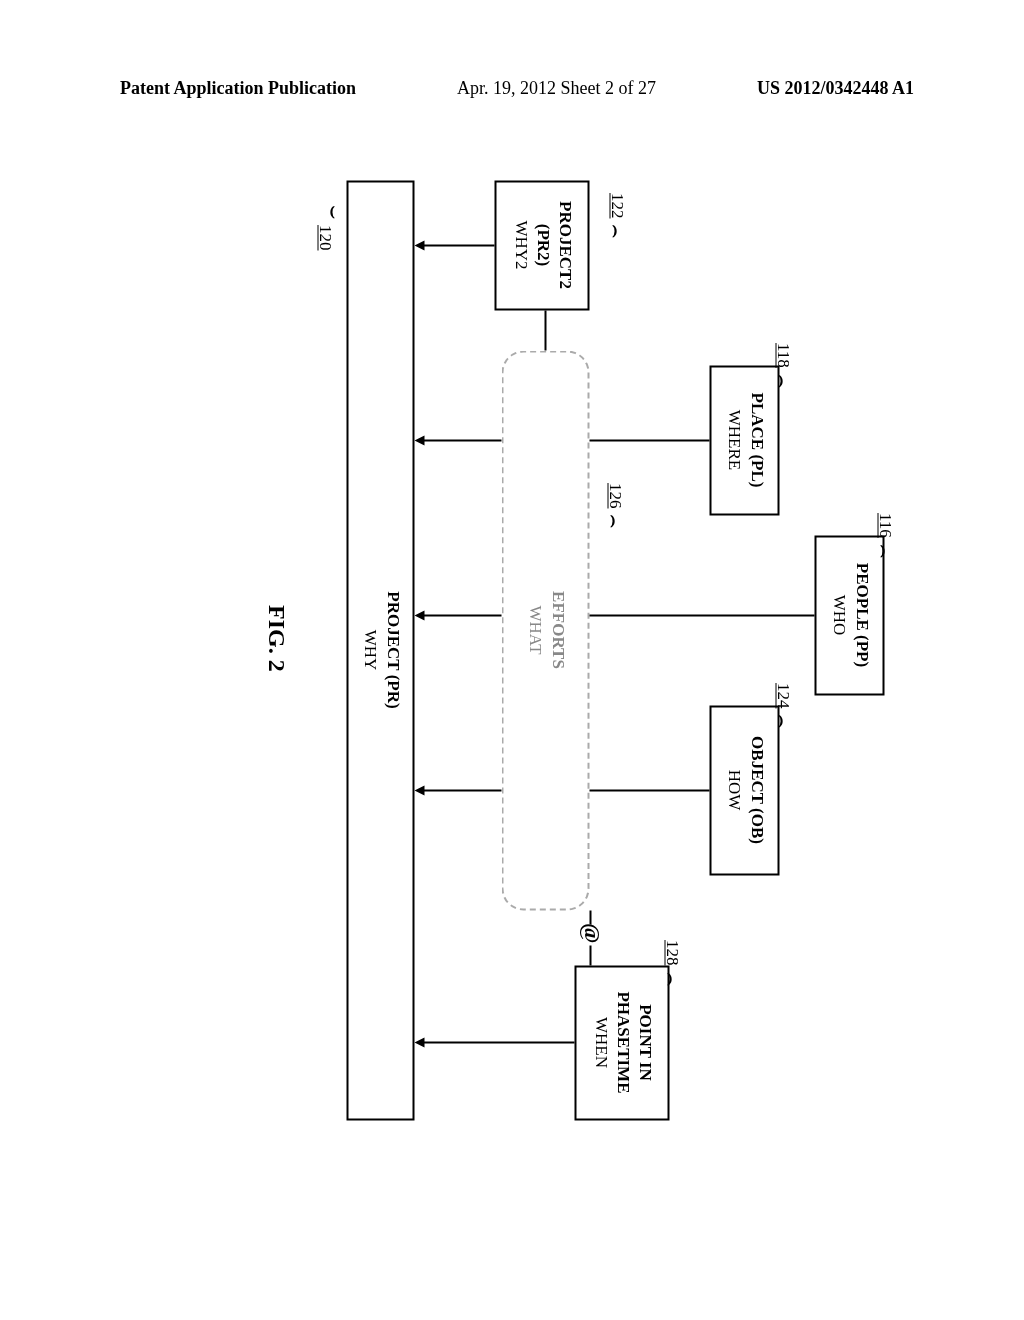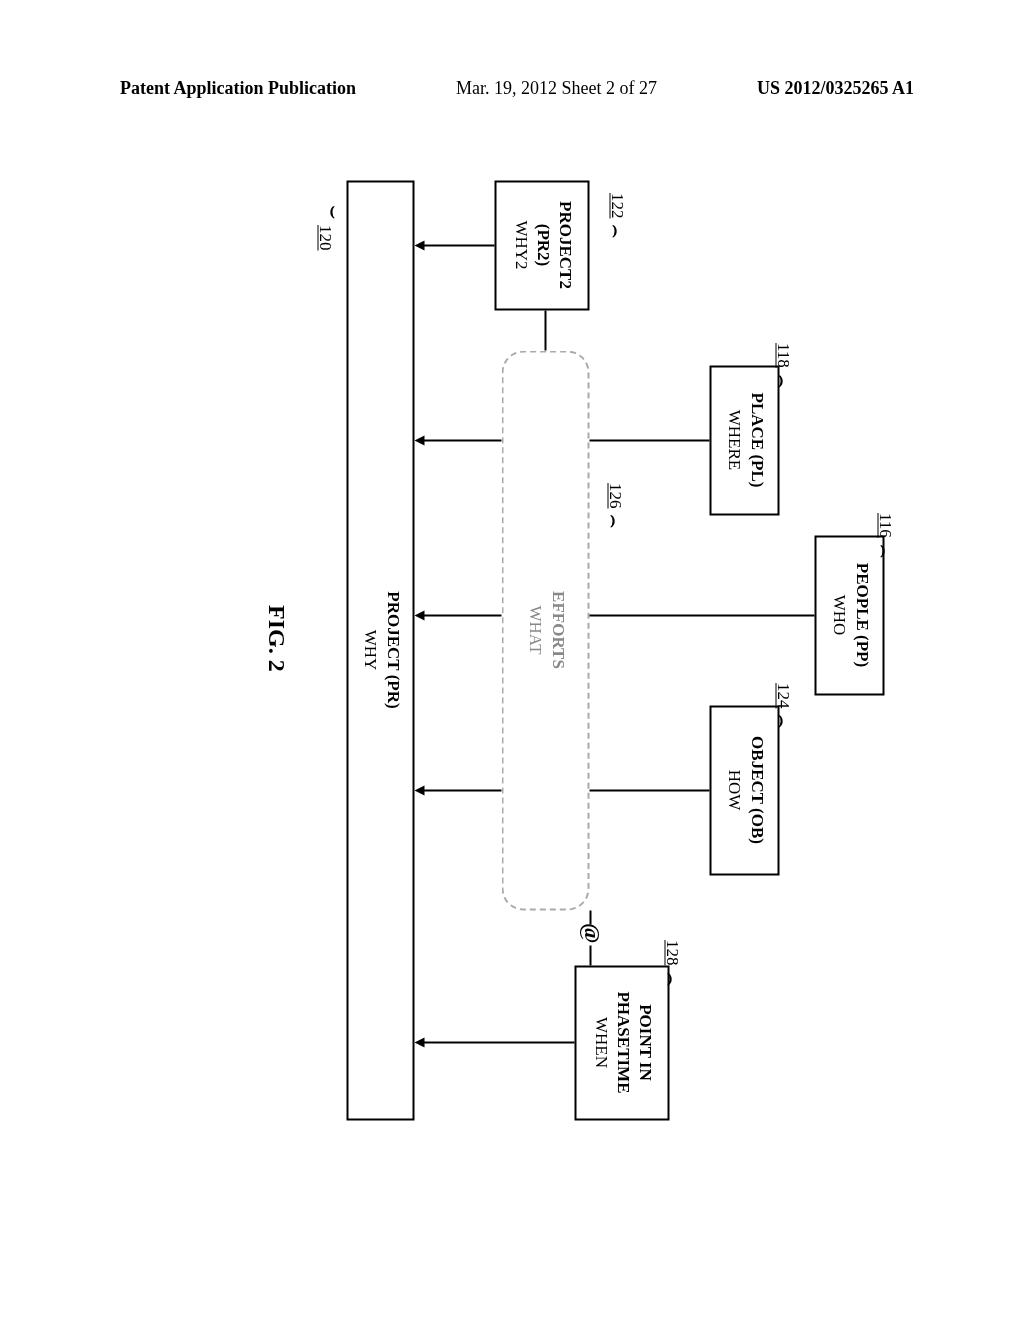--- a/index.html
+++ b/index.html
@@ -89,22 +89,22 @@
     position: absolute;
     font-weight: bold;
     font-size: 24px;
   }
 </style>
 </head>
 <body>
 
 <div class="header">
   <span>Patent Application Publication</span>
-  <span class="center">Mar. 19, 2012  Sheet 2 of 27</span>
-  <span>US 2012/0325265 A1</span>
+  <span class="center">Apr. 19, 2012  Sheet 2 of 27</span>
+  <span>US 2012/0342448 A1</span>
 </div>
 
 <div class="diagram">
 
   <div style="position:absolute; width:1005px; height:760px; left:-122.5px; top:122.5px;">
 
     <div class="box" style="left:390px; top:10px; width:160px; height:70px;">
       <span>PEOPLE (PP)</span>
       <span class="line2">WHO</span>
     </div>

